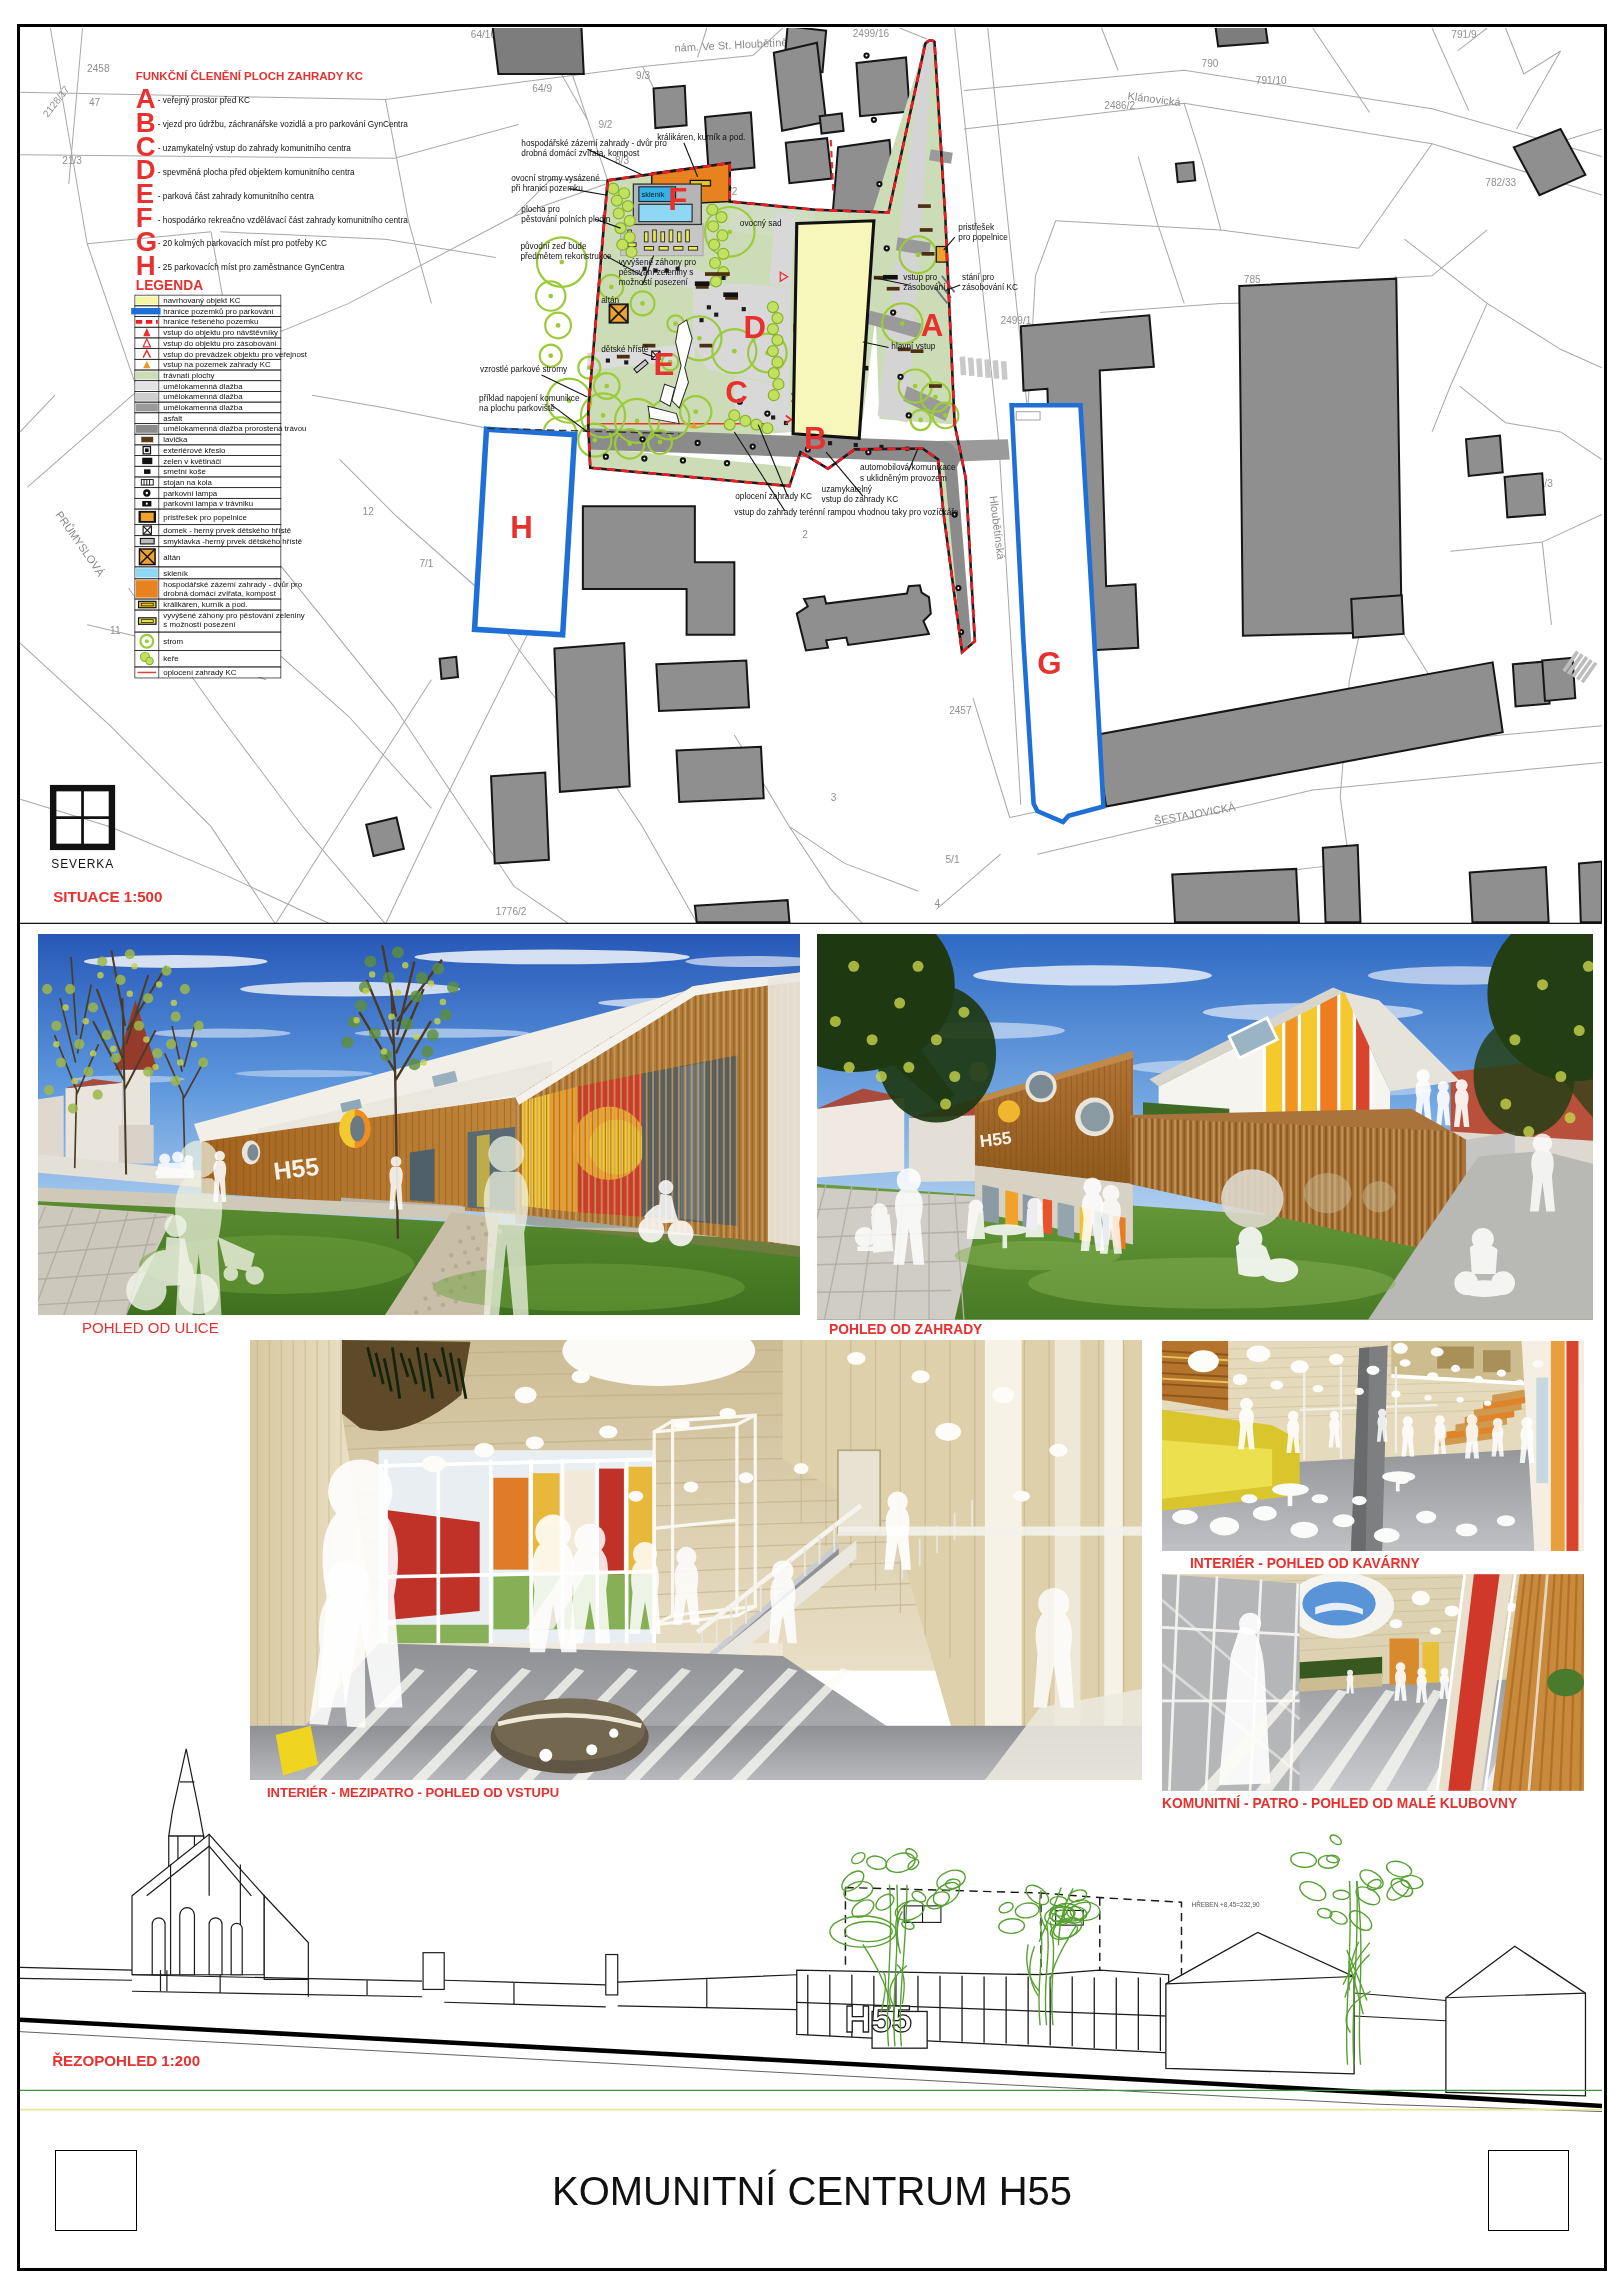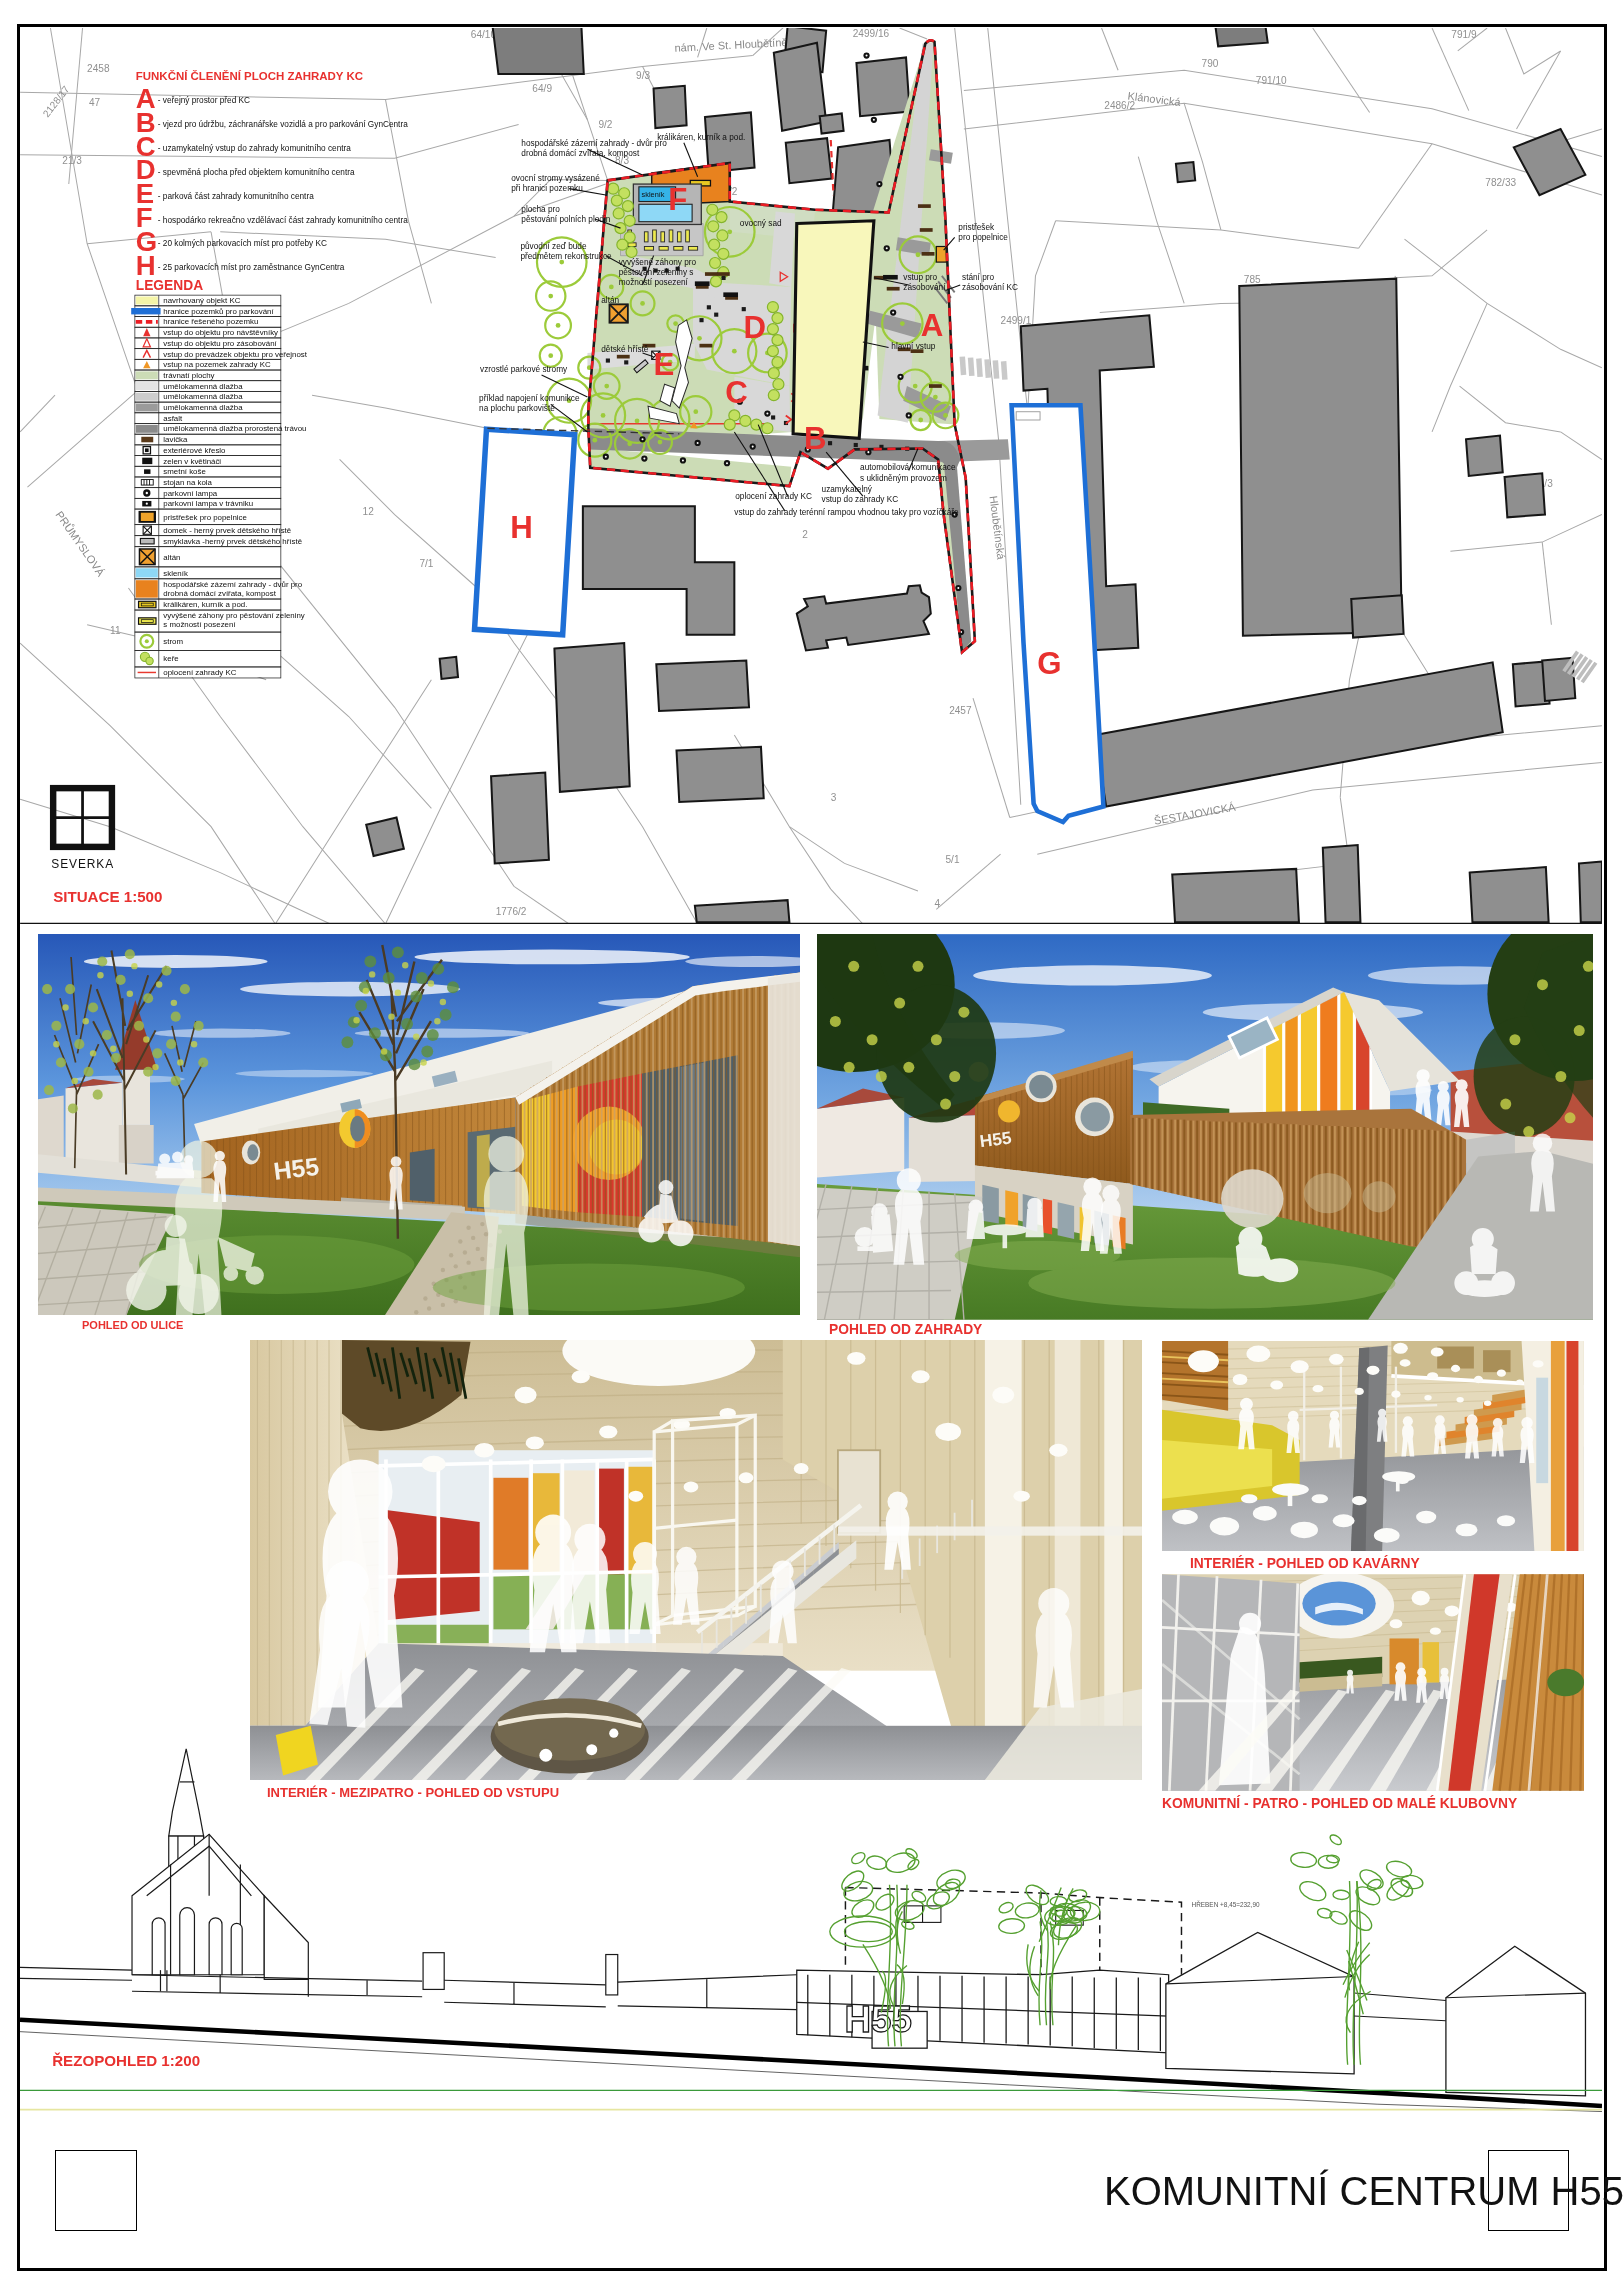--- a/index.html
+++ b/index.html
@@ -1168,21 +1168,21 @@
 
 <g fill="#fff" opacity="0.85">
       <circle cx="668" cy="322" r="14"></circle>
       <circle cx="700" cy="326" r="14"></circle>
       <path d="M660,308 Q676,284 694,302 L698,314 L668,316 Z"></path>
       <circle cx="684" cy="276" r="8"></circle>
       <path d="M678,283 L690,285 L694,302 L676,304 Z"></path>
     </g>
 </svg>
 
-<div class="abs red" style="left:38px;top:1319px;font-size:11px;font-weight:bold;padding-left:44px;">POHLED OD ULICE</div>
+<div class="abs red" style="left:38px;top:1319px;font-size:15px;font-weight:normal;padding-left:44px;">POHLED OD ULICE</div>
 
 <svg class="abs" style="left:817px;top:934px;" width="776" height="386" viewBox="0 0 845 420">
 <defs>
       <clipPath id="fenceclip">
         <polygon points="341,197 647,190 707,224 707,345 647,340 341,272"></polygon>
       </clipPath>
 <linearGradient id="sky2" x1="0" y1="0" x2="0" y2="1">
         <stop offset="0" stop-color="#2f6ac4"></stop>
         <stop offset="0.55" stop-color="#74a8e2"></stop>
         <stop offset="1" stop-color="#c2daf2"></stop>
@@ -2233,14 +2233,14 @@
 
 <line x1="22" y1="2276" x2="1745" y2="2276" stroke="#3a9a3a" stroke-width="1.5"></line>
 
 <line x1="22" y1="2297" x2="1745" y2="2297" stroke="#e6e6a0" stroke-width="2"></line>
 </svg>
 
 <div class="abs" style="left:55px;top:2150px;width:82px;height:81px;border:1.5px solid #000;box-sizing:border-box;"></div>
 
 <div class="abs" style="left:1488px;top:2150px;width:81px;height:81px;border:1.5px solid #000;box-sizing:border-box;"></div>
 
-<div class="abs" style="left:0;top:2169px;width:1624px;text-align:right;font-size:40px;color:#111;">KOMUNITNÍ CENTRUM H55</div>
+<div class="abs" style="left:0;top:2169px;width:1624px;text-align:center;font-size:40px;color:#111;">KOMUNITNÍ CENTRUM H55</div>
 
 
 </body></html>

